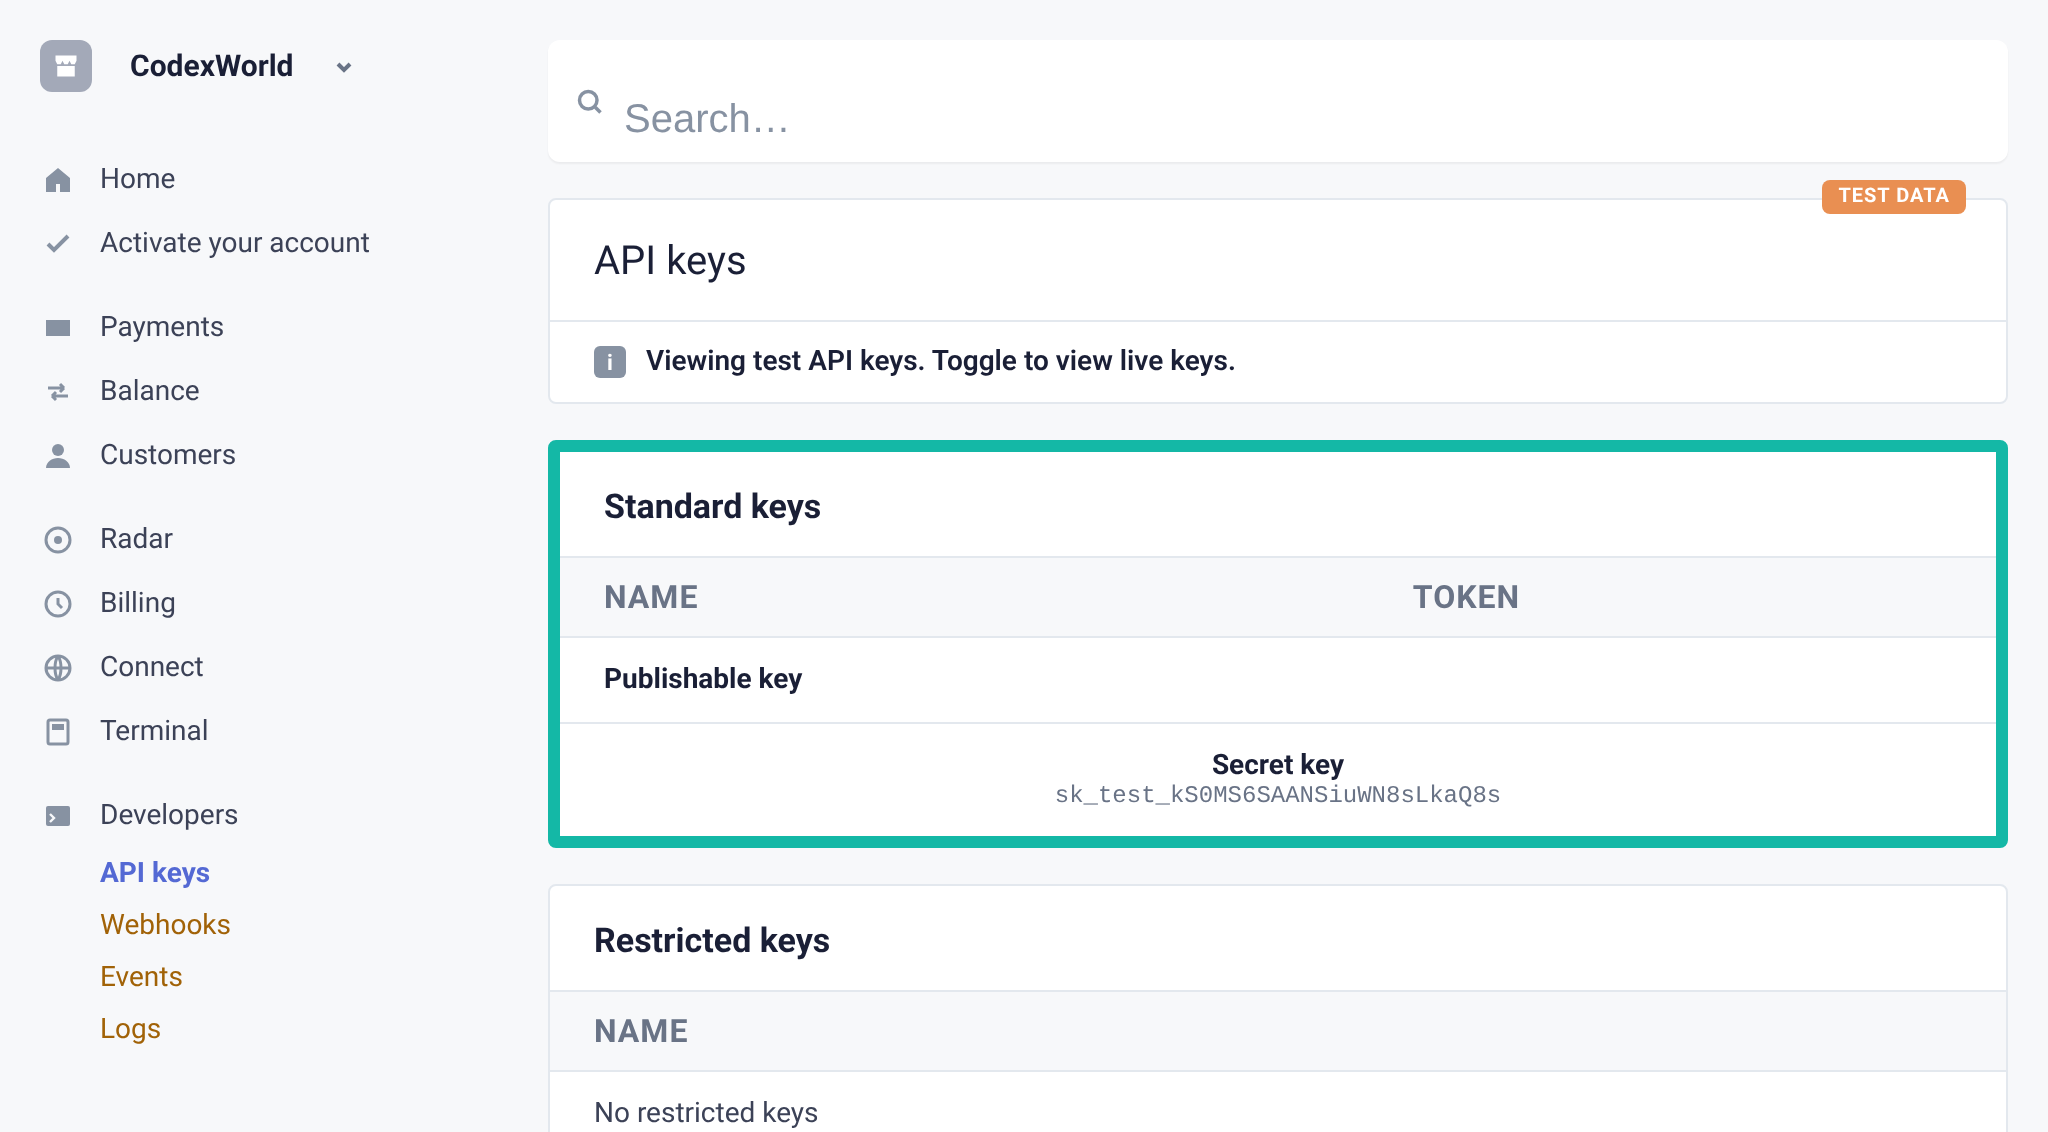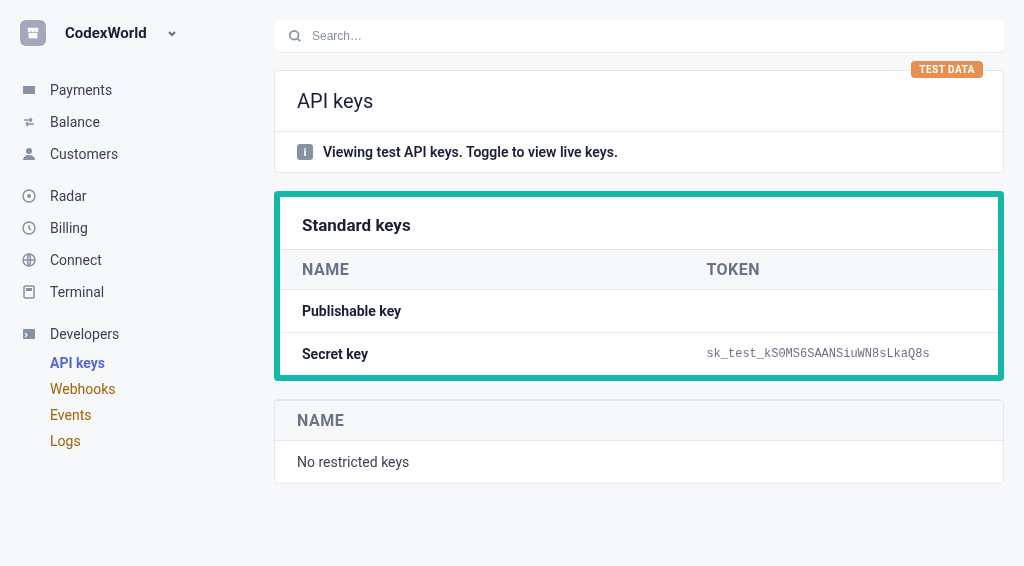--- a/index.html
+++ b/index.html
@@ -92,23 +92,24 @@
       padding: 9px 14px;
       display: flex;
       align-items: center;
       gap: 10px;
       color: #8792a2;
       box-shadow: 0 1px 1px rgba(0,0,0,0.05);
     }
     .search-input {
       border: none;
       outline: none;
-      font-size: 12px;
+      font-size: 20px;
       flex: 1;
       color: #0f172a;
+      margin-top: 20px;
     }
     .search-input::placeholder { color: #8792a2; }
     .panel {
       background: #fff;
       border: 1px solid #e3e8ee;
       border-radius: 4px;
       position: relative;
     }
     .test-badge {
       position: absolute;
@@ -166,21 +167,21 @@
       letter-spacing: 0.5px;
     }
     .col-name { flex: 0 0 60%; }
     .col-token { flex: 1; }
     .table-row {
       display: flex;
       padding: 13px 22px;
       border-bottom: 1px solid #e3e8ee;
       align-items: center;
     }
-    .table-row:last-child { border-bottom: none; }
+    .table-row:last-child { border-bottom: none; flex-direction: column; }
     .table-row .col-name {
       font-weight: 700;
       color: #1a1f36;
     }
     .token {
       font-family: "Courier New", monospace;
       font-size: 12px;
       color: #697386;
     }
     .highlight {
@@ -204,20 +205,38 @@
         </svg>
     </span>
     <span class="account-name">CodexWorld</span>
     <span class="chev">
       <svg width="12" height="12" viewBox="0 0 12 12" fill="none" stroke="currentColor" stroke-width="2">
           <path d="M3 5l3 3 3-3"></path>
         </svg>
     </span>
   </div>
 
+  <div class="nav-group">
+    <div class="nav-item">
+      <span class="nav-icon">
+          <svg width="16" height="16" viewBox="0 0 16 16" fill="currentColor">
+            <path d="M8 2l6 5v7H9v-4H7v4H2V7l6-5z"></path>
+          </svg>
+        </span>
+      <span>Home</span>
+    </div>
+    <div class="nav-item">
+      <span class="nav-icon">
+          <svg width="16" height="16" viewBox="0 0 16 16" fill="none" stroke="currentColor" stroke-width="2">
+            <path d="M3 8l3 3 7-7"></path>
+          </svg>
+        </span>
+      <span>Activate your account</span>
+    </div>
+  </div>
 
   <div class="nav-group">
     <div class="nav-item">
       <span class="nav-icon">
           <svg width="16" height="16" viewBox="0 0 16 16" fill="currentColor">
             <path d="M2 4h12v8H2V4zm9 3h2v2h-2V7z"></path>
           </svg>
         </span>
       <span>Payments</span>
     </div>
@@ -340,18 +359,19 @@
     <div class="table-row">
       <div class="col-name">Publishable key</div>
     </div>
     <div class="table-row">
       <div class="col-name">Secret key</div>
       <div class="col-token token">sk_test_kS0MS6SAANSiuWN8sLkaQ8s</div>
     </div>
   </div>
 
   <div class="panel">
+    <div class="section-header">Restricted keys</div>
     <div class="table-header">
       <div class="col-name">NAME</div>
     </div>
     <div class="empty-row">No restricted keys</div>
   </div>
 </main>
 
 </body></html>

